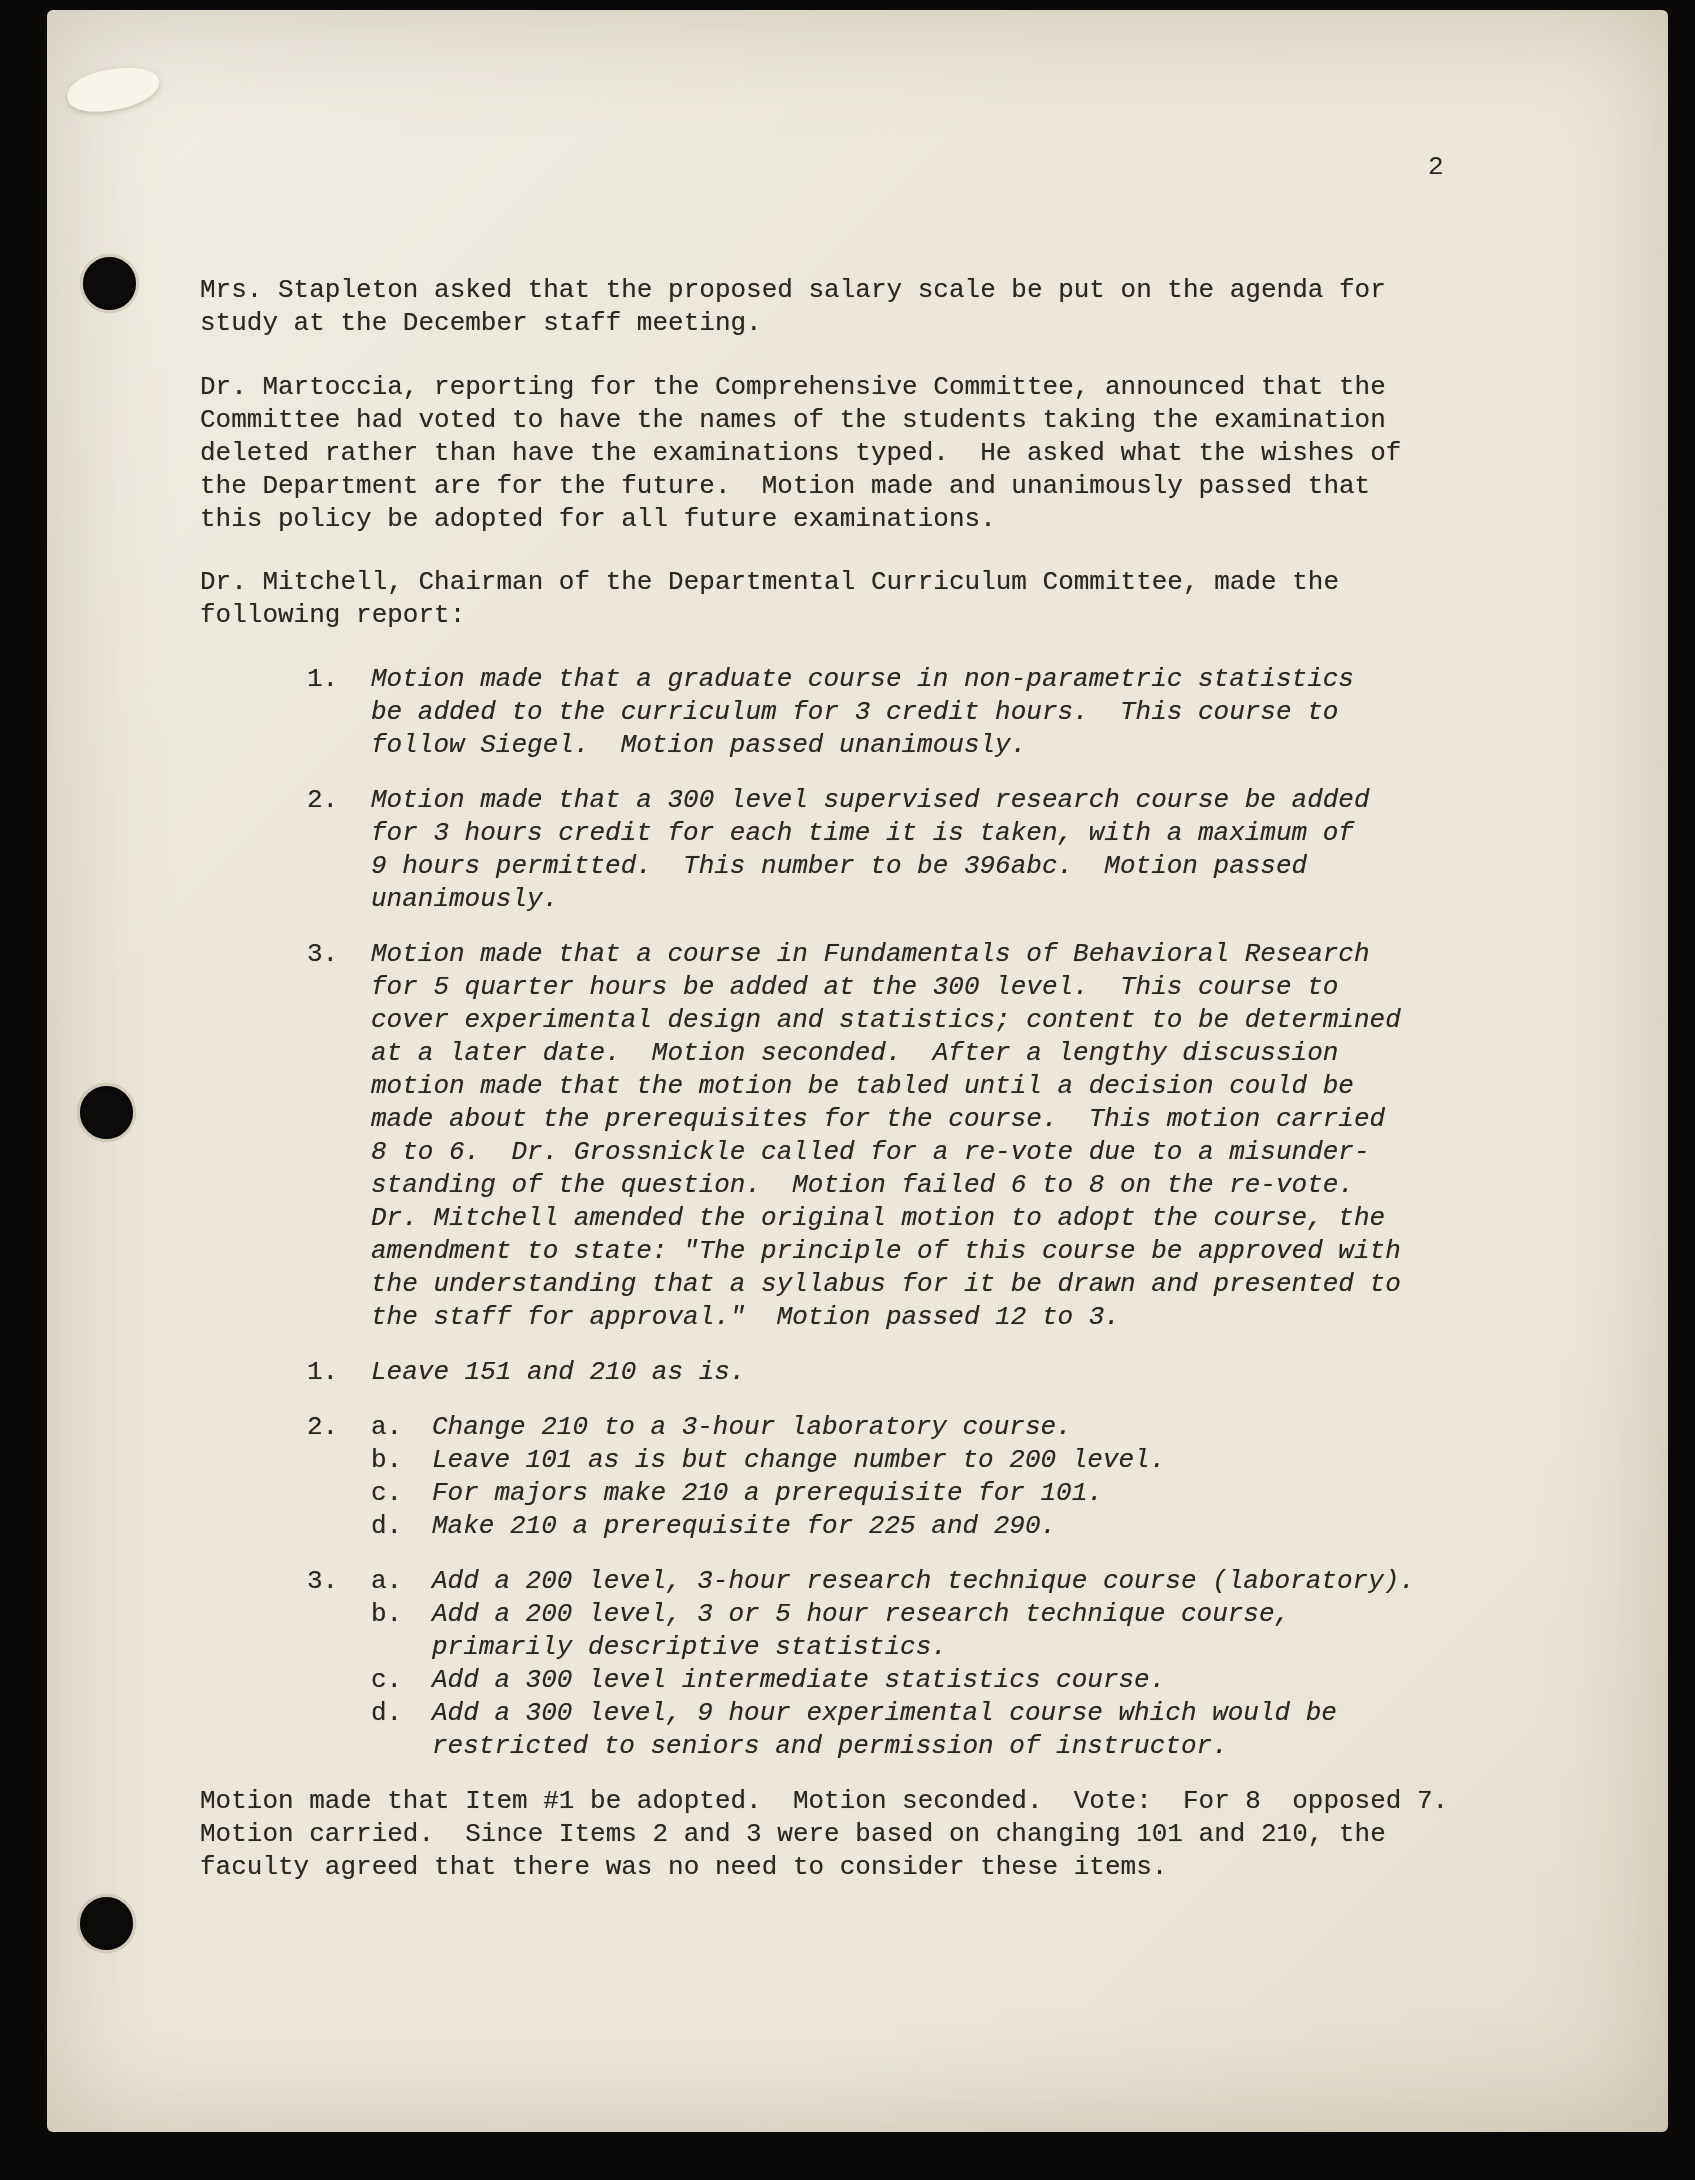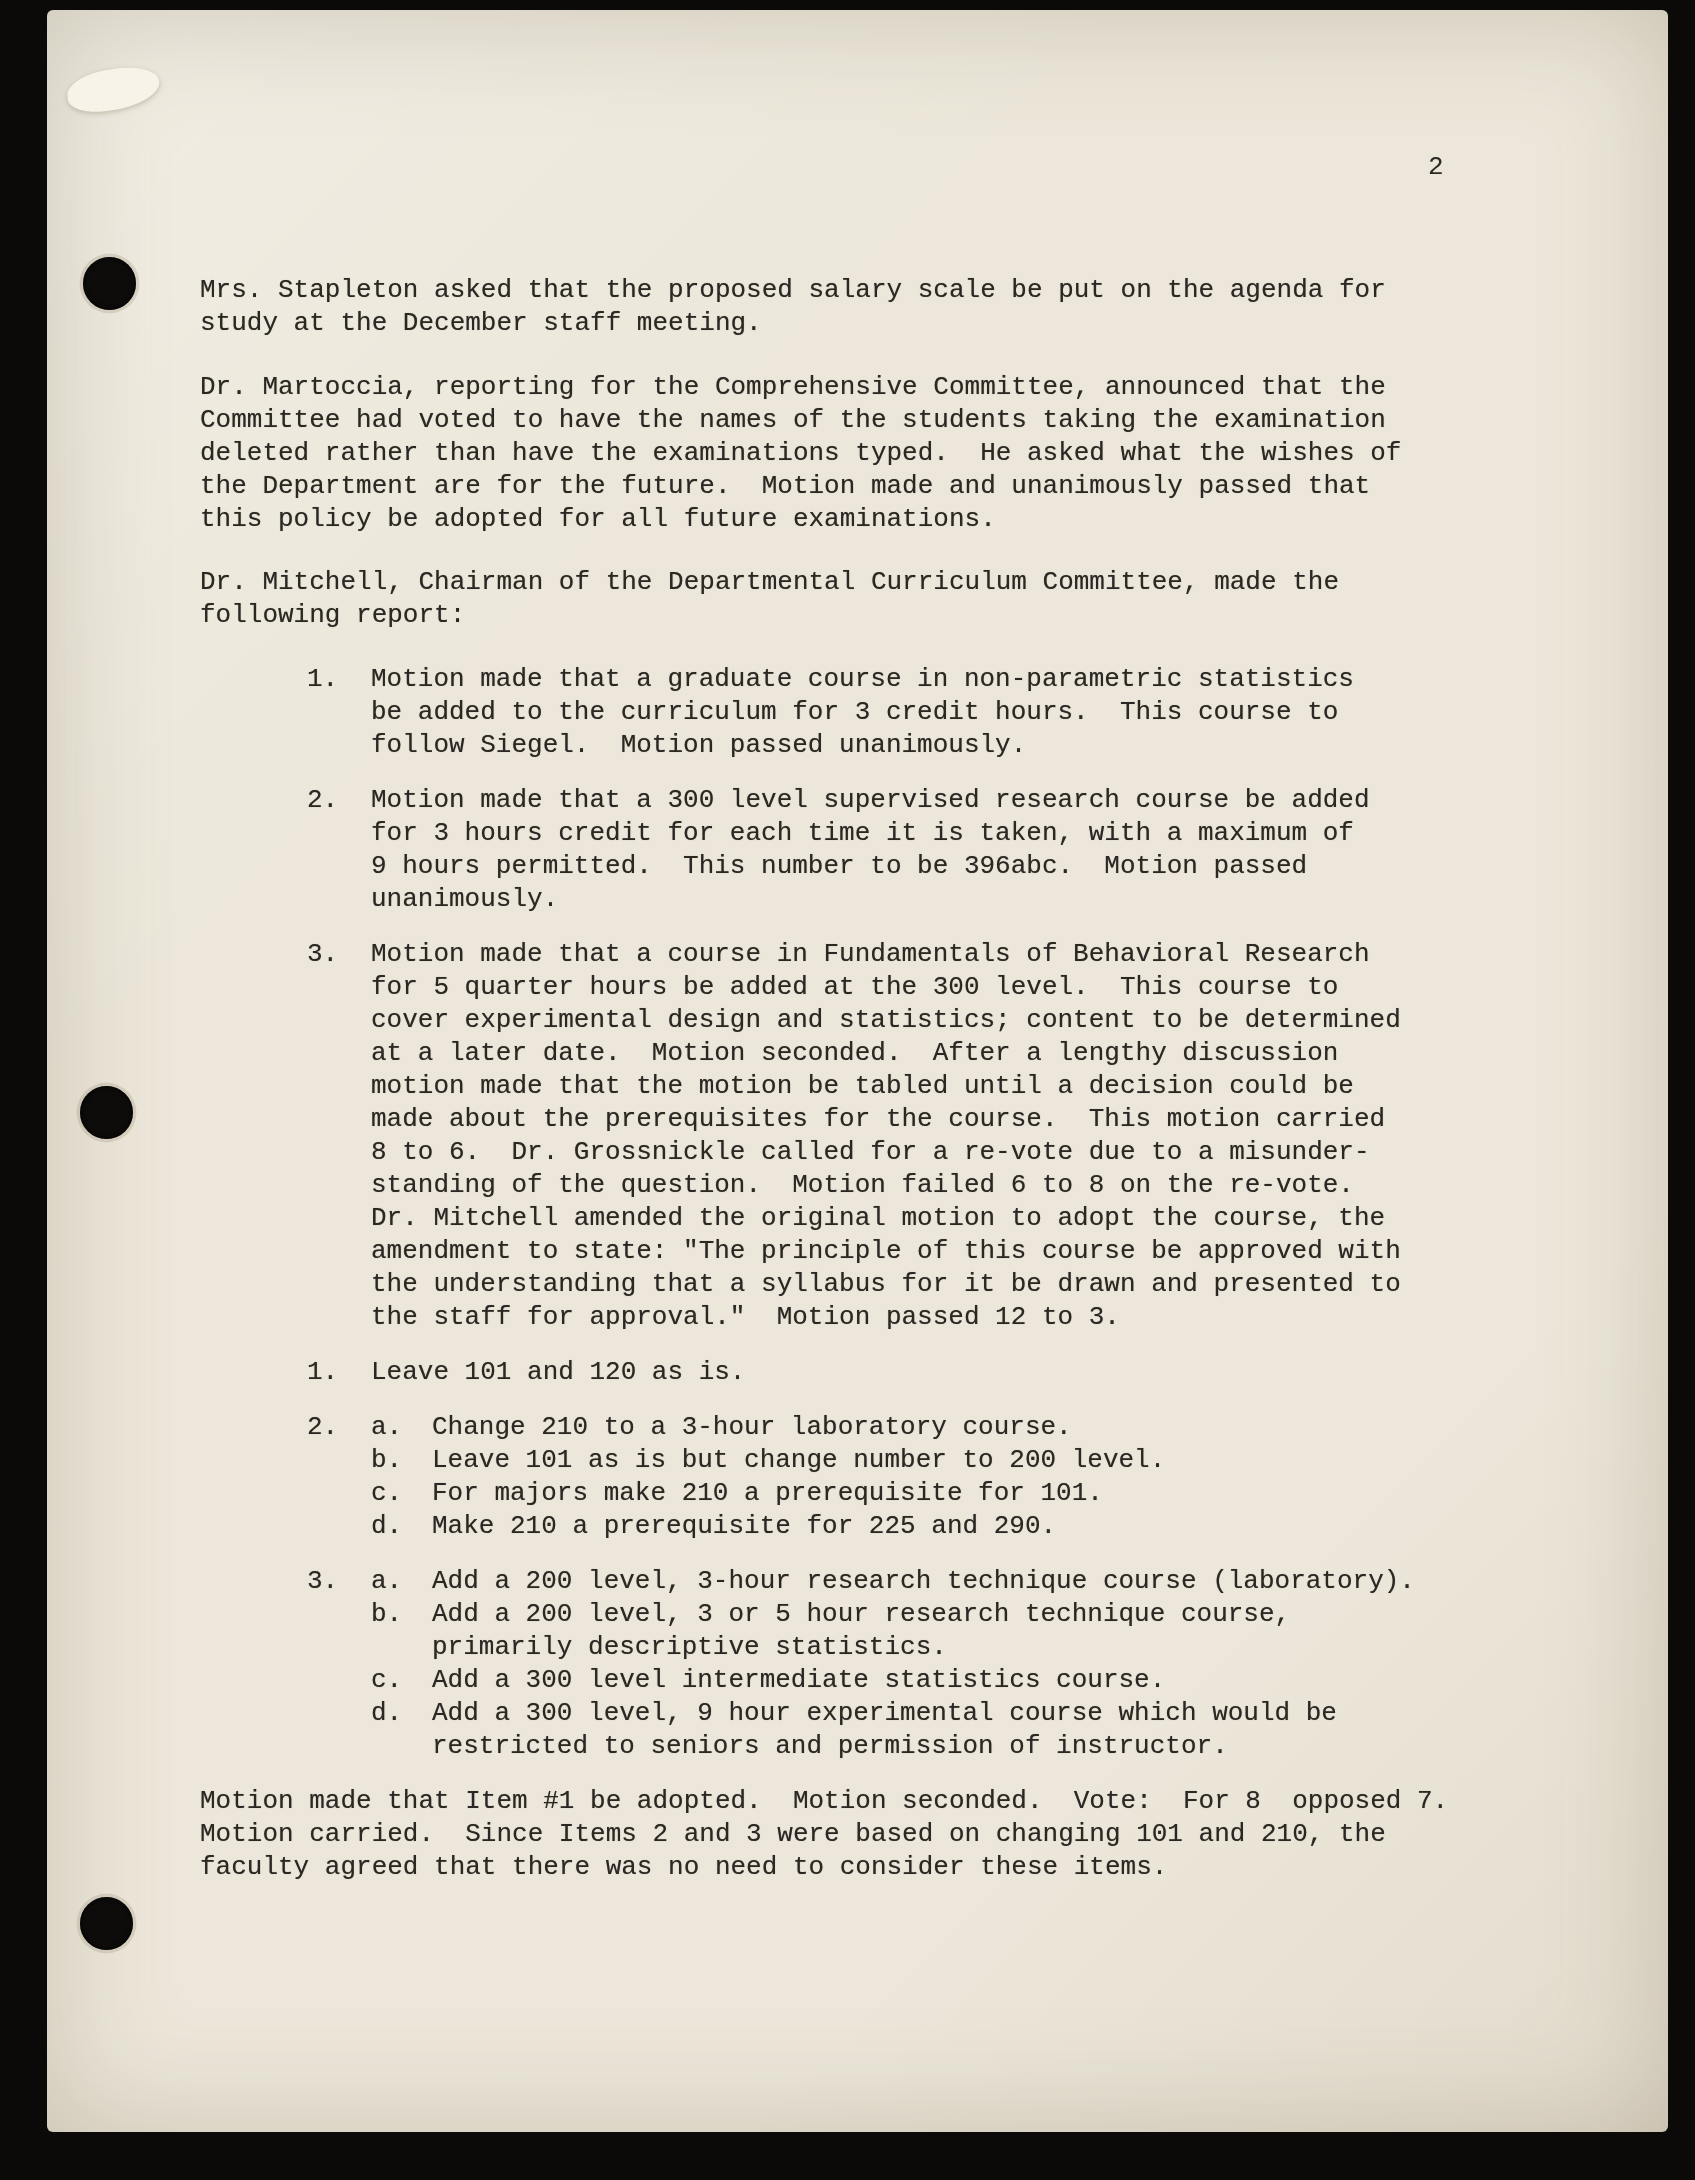--- a/index.html
+++ b/index.html
@@ -62,21 +62,21 @@
     margin-bottom:30.5px;
   }
   .report-list { margin-top:20.3px; }
   .list-item {
     display:grid;
     grid-template-columns:64px 1fr;
     margin-left:107px;
     margin-bottom:22px;
   }
   .list-item .num { white-space:pre; }
-  .list-item .text { white-space:pre-wrap; }
+  .list-item .text { white-space:pre-wrap;font-style:italic; }
   .sub-item {
     display:grid;
     grid-template-columns:61px 1fr;
   }
   .sub-item .letter { white-space:pre; }
   .sub-item .text { white-space:pre-wrap; }
   .closing { margin-bottom:6px; }
 </style>
 </head>
 <body>
@@ -131,21 +131,21 @@
 amendment to state: "The principle of this course be approved with
 the understanding that a syllabus for it be drawn and presented to
 the staff for approval."  Motion passed 12 to 3.</span>
       </div>
     </div>
 
 
     <div class="suggestions-list">
       <div class="list-item">
         <span class="num">1.</span>
-        <span class="text">Leave 101 and 120 as is.</span>
+        <span class="text">Leave 151 and 210 as is.</span>
       </div>
 
       <div class="list-item">
         <span class="num">2.</span>
         <div class="subs">
           <div class="sub-item">
             <span class="letter">a.</span>
             <span class="text">Change 210 to a 3-hour laboratory course.</span>
           </div>
           <div class="sub-item">

